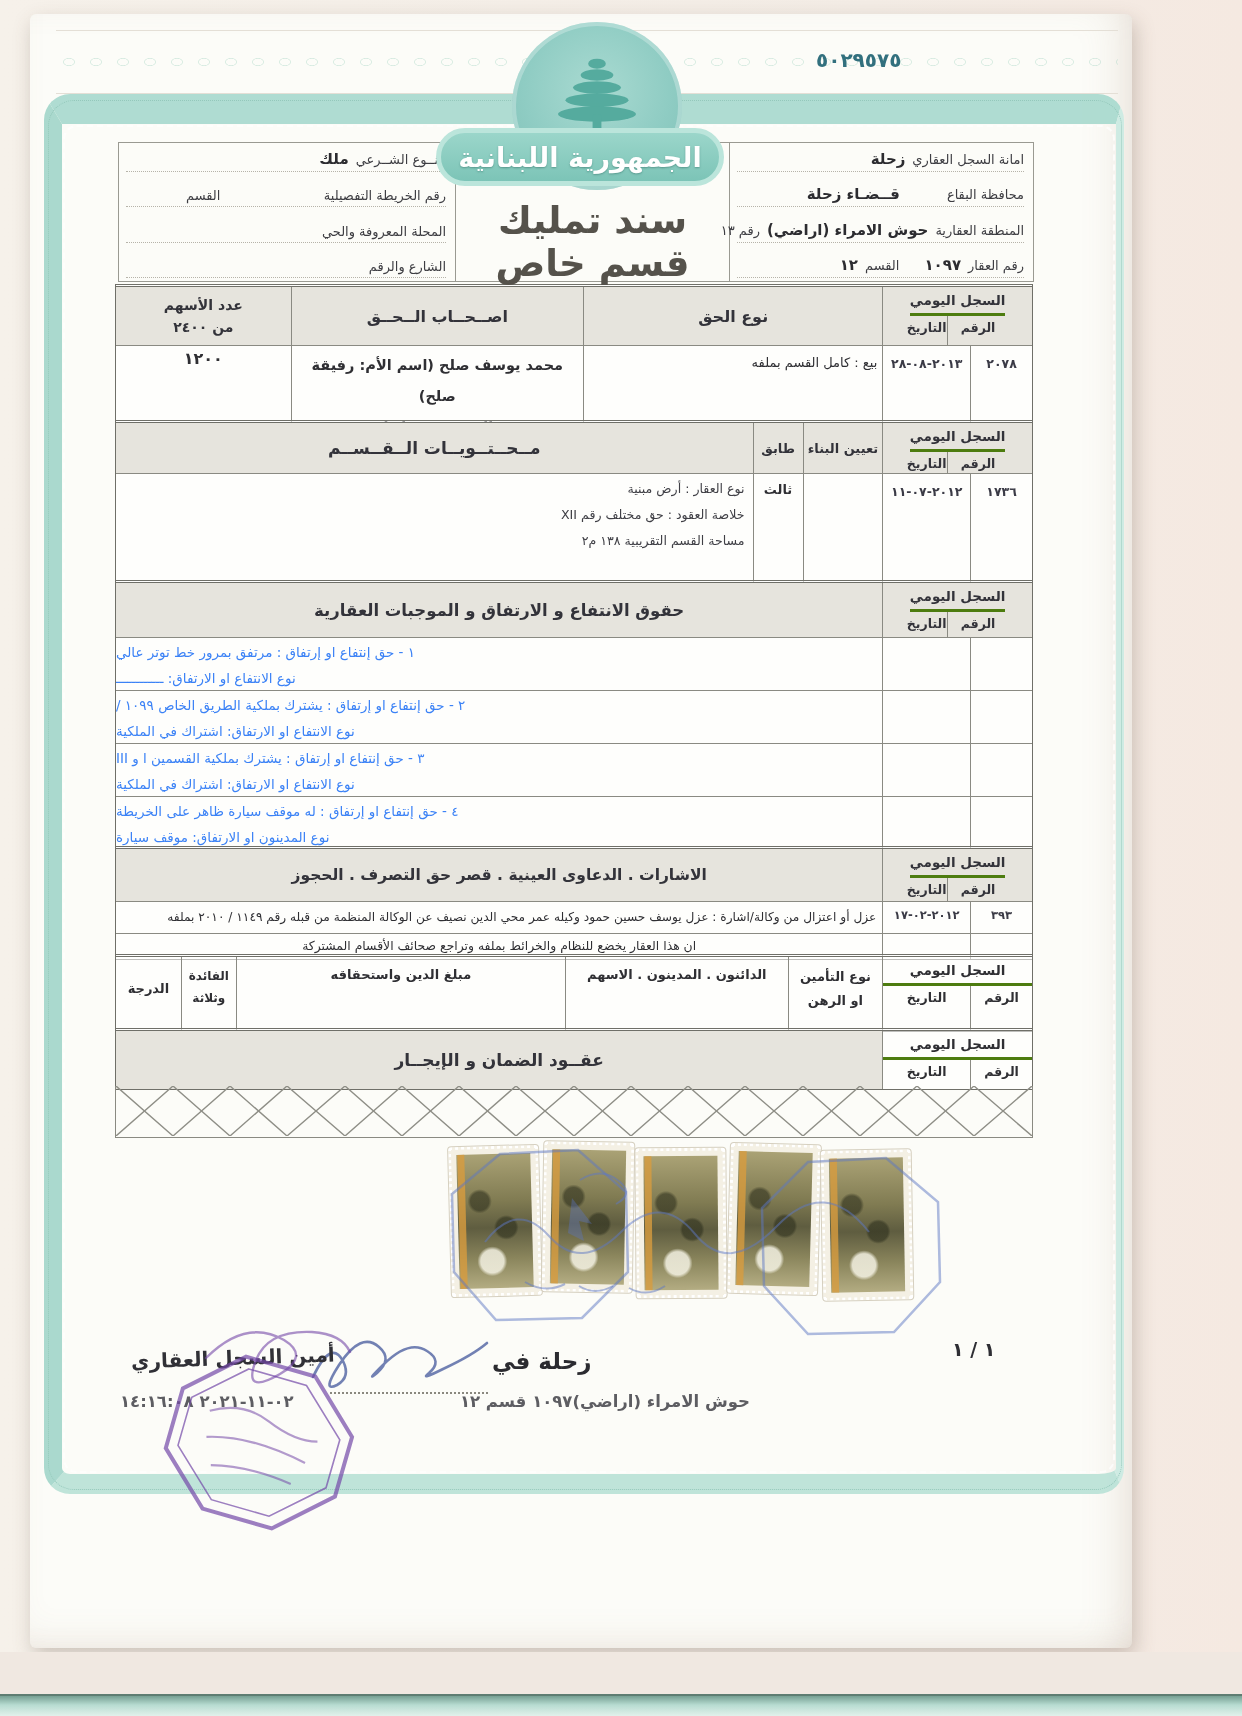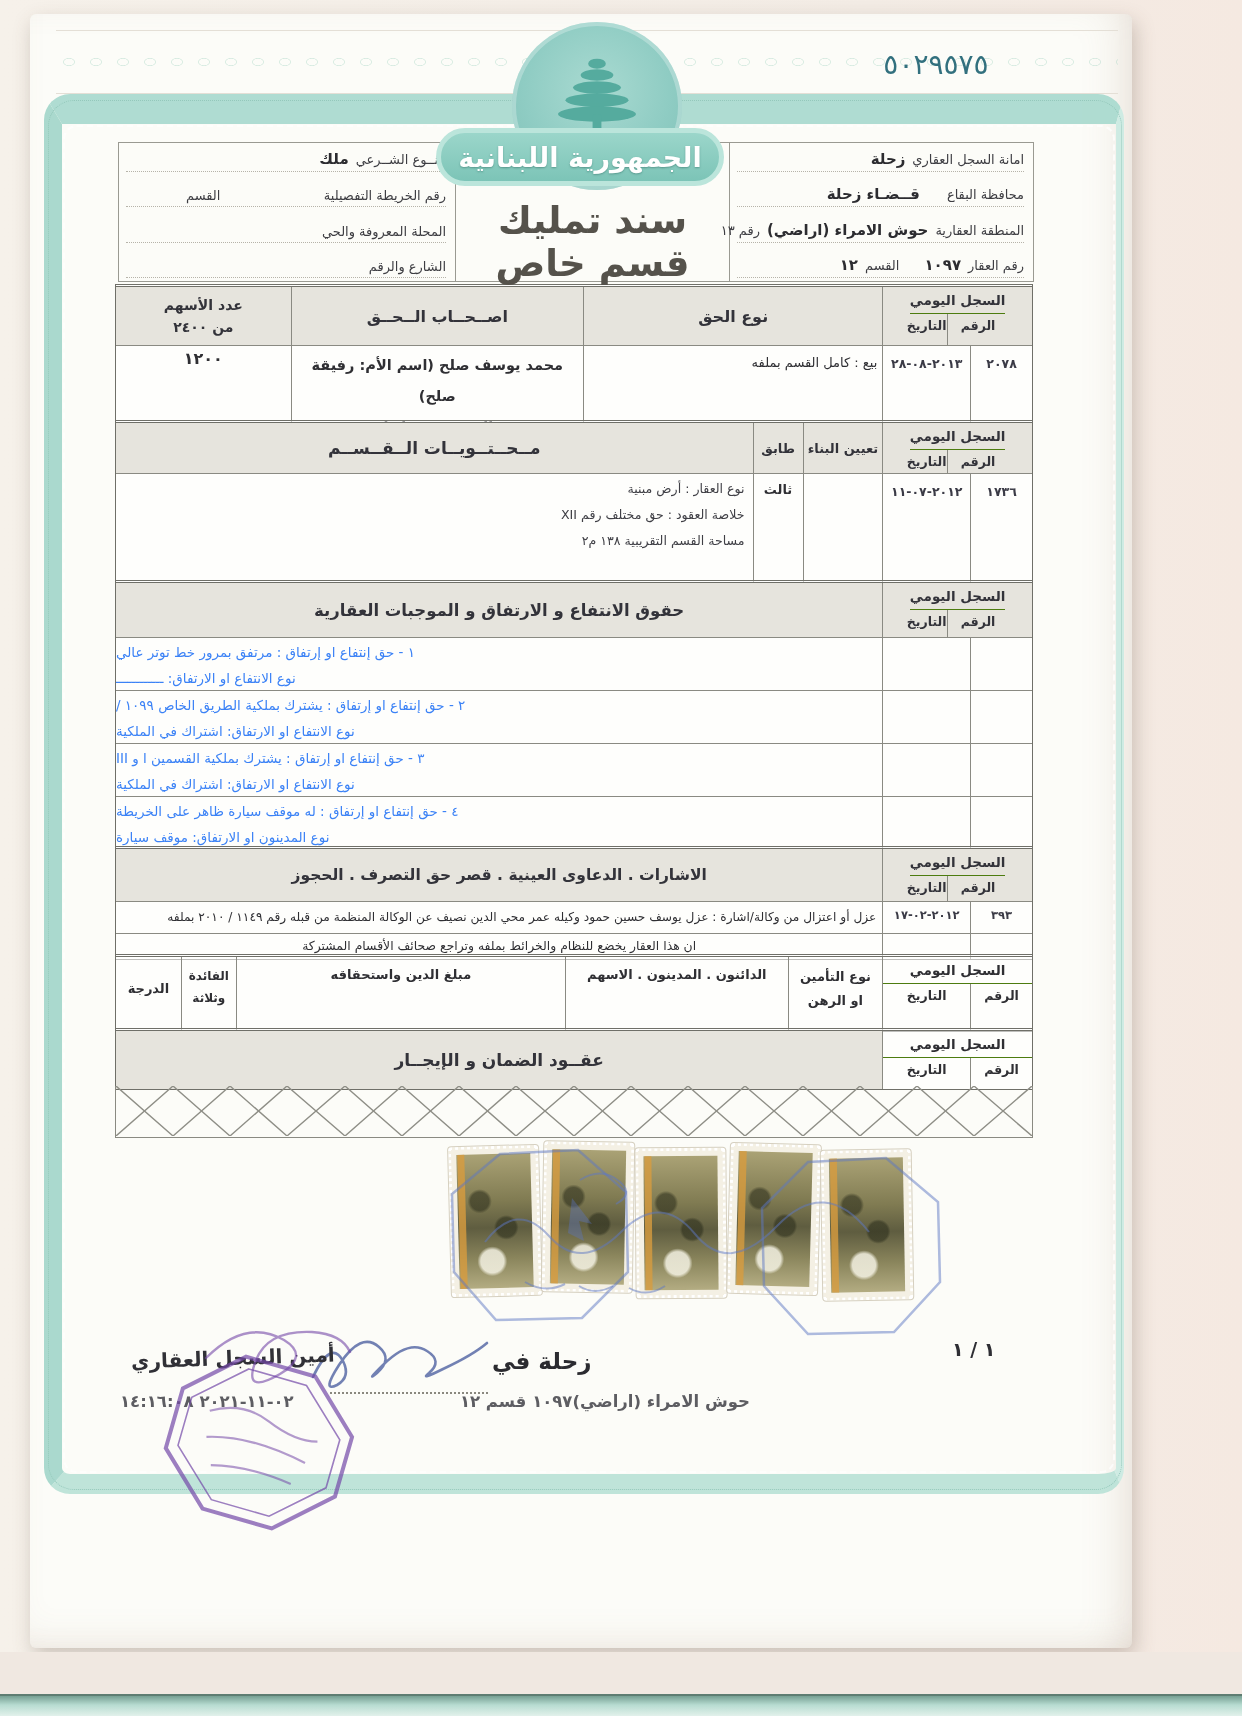--- a/index.html
+++ b/index.html
@@ -15,22 +15,22 @@
       inset -30px 0 46px -26px rgba(150,115,90,.22),
       inset 0 -26px 44px -28px rgba(150,115,90,.16);
   }
   .secband{
     left:56px;top:30px;width:1062px;height:62px;
     border-top:1px solid #e4dfd6;border-bottom:1px solid #e4dfd6;
     background:
       radial-gradient(ellipse 9px 6px at 13px 50%, rgba(150,205,185,0) 52%, rgba(150,205,185,.38) 60%, rgba(150,205,185,0) 72%);
     background-size:27px 100%;
   }
-  .serial{position:absolute;left:760px;top:17px;width:240px;text-align:center;
-    font-size:28px;font-weight:normal;color:#32707e;letter-spacing:7px}
+  .serial{position:absolute;left:760px;top:17px;width:240px;text-align:left;
+    font-size:20px;font-weight:bold;color:#32707e;letter-spacing:7px}
   .frame{
     left:44px;top:94px;width:1080px;height:1400px;border-style:solid;
     border-width:30px 8px 20px 18px;
     border-color:#abdbd0 #cdebe3 #bce3d8 #a6d8cc;
     border-radius:26px;box-sizing:border-box;opacity:.95;
   }
   .frame::after{content:"";position:absolute;inset:1px;border:2px dashed rgba(255,255,255,.75);border-radius:14px}
   .frame::before{content:"";position:absolute;inset:-24px -6px -16px -14px;border:1px dotted #8fc6b8;border-radius:26px}
   .logo{
     left:512px;top:22px;width:170px;height:168px;border-radius:50%;
@@ -54,21 +54,21 @@
     border-bottom:1px dotted #b6b3a9;padding-bottom:3px;white-space:nowrap}
   .fval{font-weight:bold;font-size:15px;color:#2c2c30}
   .title{position:absolute;left:0;right:0;top:56px;text-align:center;font-size:37px;font-weight:bold;color:#55524b;letter-spacing:1px}
   .tbl{left:115px;width:918px;border:1px solid #6f6f68;border-top:3px double #6f6f68;box-sizing:border-box;background:rgba(255,255,255,.55)}
   .trow{display:flex;border-top:1px solid #8a8a82;box-sizing:border-box}
   .trow:first-child{border-top:none}
   .c{border-left:1px solid #8a8a82;box-sizing:border-box;overflow:hidden}
   .trow .c:last-child{border-left:none}
   .hd{background:#e6e4dd;font-weight:bold;color:#33333a;display:flex;align-items:center;justify-content:center;text-align:center}
   .daily{display:flex;flex-direction:column;width:150px}
-  .daily .dlbl{height:26px;display:flex;align-items:center;justify-content:center;font-weight:bold;font-size:13.5px;border-bottom:1px solid #4d7c0f}
+  .daily .dlbl{height:26px;display:flex;align-items:center;justify-content:center;font-weight:bold;font-size:13.5px;border-bottom:3px solid #4d7c0f}
   .daily .dsub{flex:1;display:flex}
   .daily .dno{width:62px;border-left:1px solid #8a8a82;display:flex;align-items:flex-start;justify-content:center;padding-top:4px;font-size:12.5px;font-weight:bold;box-sizing:border-box}
   .daily .ddt{flex:1;display:flex;align-items:flex-start;justify-content:center;padding-top:4px;font-size:12.5px;font-weight:bold}
   .vno{width:62px;text-align:center;font-size:12.5px;font-weight:600;color:#3b3b46;padding-top:10px}
   .vdt{width:88px;text-align:center;font-size:12.5px;font-weight:600;color:#3b3b46;padding-top:10px}
   .cline{text-align:right;font-size:12.6px;line-height:26px;color:#3f3f45;padding:0 8px}
   .ezl{text-align:left;font-size:13.5px;line-height:26px;color:#3b82f6}
   .zig{left:115px;top:1086px;width:918px;height:52px;border:1px solid #8a8a82;border-top:none;box-sizing:border-box}
   .stamp{position:absolute;width:90px;height:150px;background:#f4f0e4;border:3px dotted #fff;outline:1px solid #d6d0c0;border-radius:3px;box-sizing:border-box}
   .simg{position:absolute;inset:5px;background:
@@ -119,21 +119,21 @@
 </div>
 
 <div class="abs hdrbox">
   <div class="hcell" style="width:304px">
     <div class="fline">
       <span>امانة السجل العقاري</span>
       <span class="fval">زحلة</span>
     </div>
     <div class="fline">
       <span>محافظة البقاع</span>
-      <span class="fval" style="margin-right:20px">قــضـاء زحلة</span>
+      <span class="fval" style="margin-right:40px">قــضـاء زحلة</span>
     </div>
     <div class="fline">
       <span>المنطقة العقارية</span>
       <span class="fval">حوش الامراء (اراضي)</span>
       <span>رقم ١٣</span>
     </div>
     <div class="fline">
       <span>رقم العقار</span>
       <span class="fval">١٠٩٧</span>
       <span style="margin-right:18px">القسم</span>

